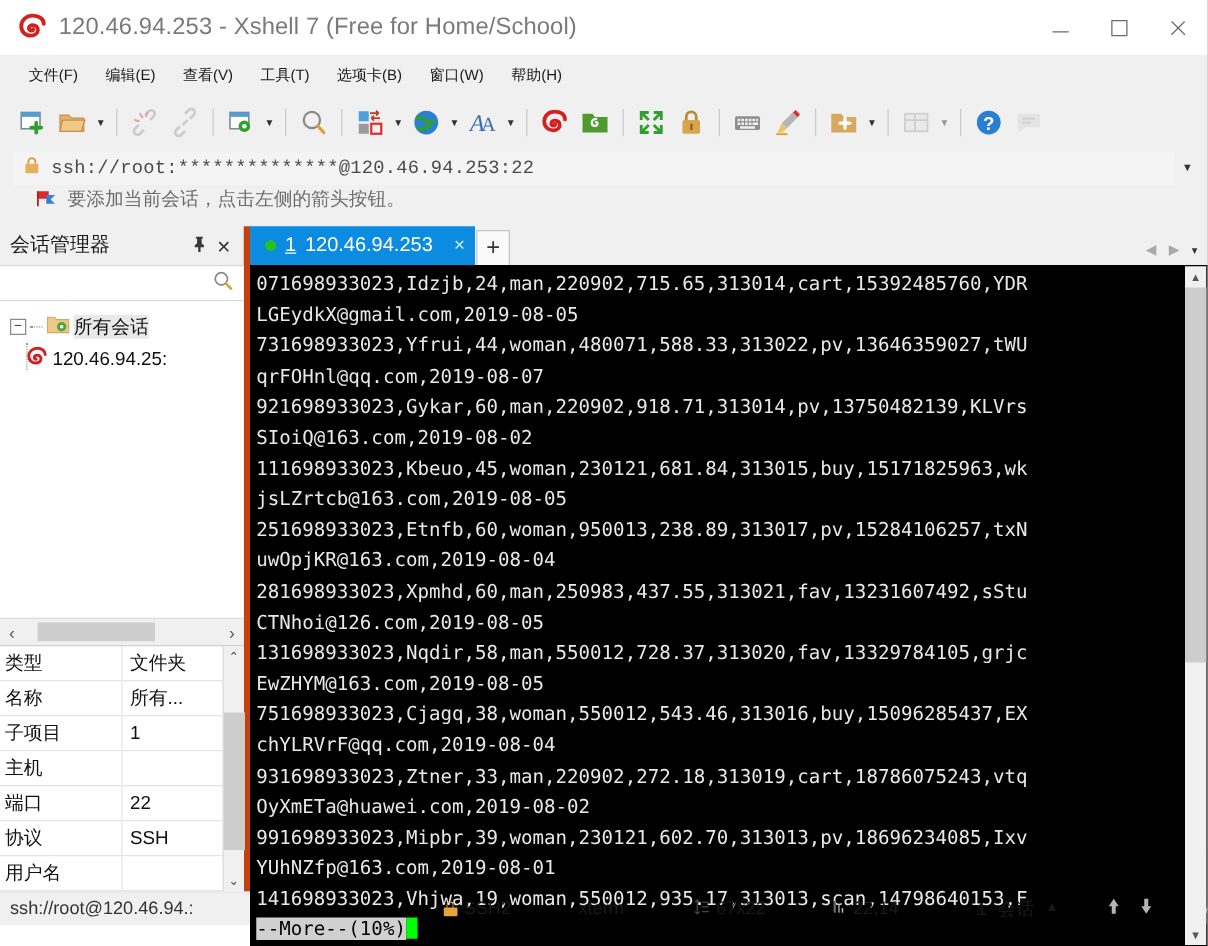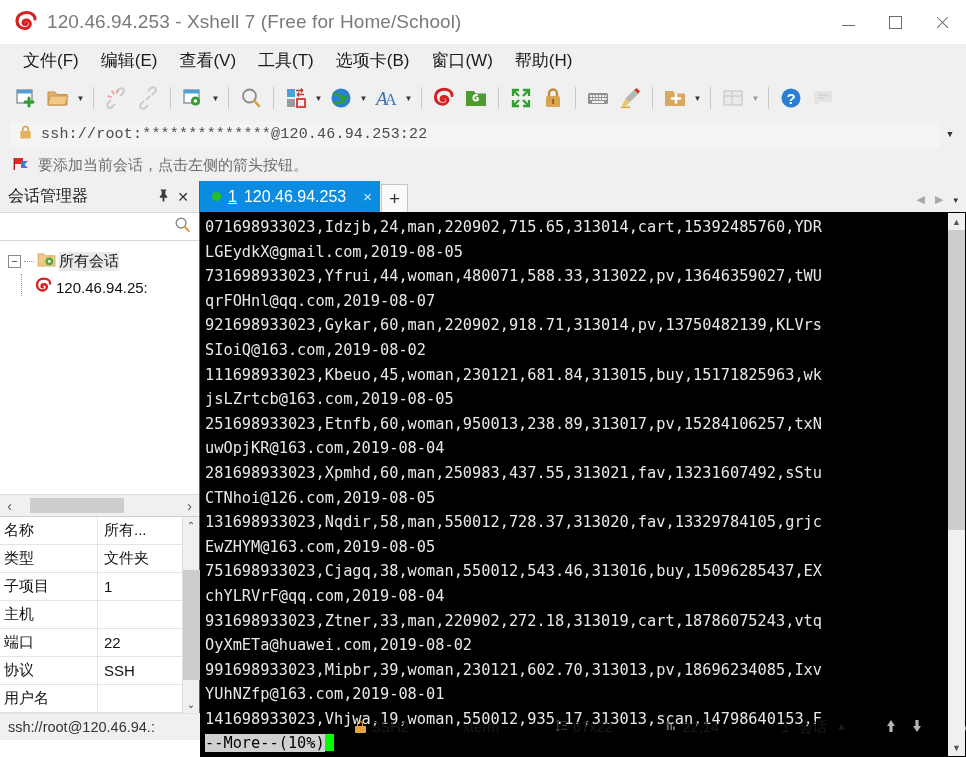--- a/index.html
+++ b/index.html
@@ -36,21 +36,21 @@
   }
   .close-glyph::before { transform: rotate(45deg); }
   .close-glyph::after { transform: rotate(-45deg); }
 
   
   .menubar {
     height: 33px; background: #f0f0f0; display: flex; align-items: center;
     padding-left: 14px;
   }
   .menuitem {
-    font-size: 17px; color: #1a1a1a; padding: 4px 9px; margin-right: 4px;
+    font-size: 12px; color: #1a1a1a; padding: 4px 9px; margin-right: 4px;
     white-space: nowrap;
   }
 
   
   .toolbar {
     height: 42px; background: #f0f0f0; display: flex; align-items: center;
     padding-left: 10px; gap: 0px;
   }
   .tb { width: 32px; height: 32px; display: flex; align-items: center; justify-content: center; position: relative; }
   .tb-caret {
@@ -68,50 +68,50 @@
   }
   .addr-field {
     flex: 1; height: 26px; background: #f4f4f4; display: flex; align-items: center;
     padding-left: 8px; gap: 8px;
   }
   .addr-text { font-size: 15px; color: #4a4a4a; white-space: nowrap; letter-spacing: 0.2px;}
   .addr-caret { width: 20px; text-align: center; font-size: 9px; color: #333; }
 
   
   .noticebar {
-    height: 31px; background: #f0f0f0; display: flex; align-items: center;
-    padding-left: 12px; gap: 8px;
+    height: 31px; background: #f0f0f0; display: flex; align-items: flex-start;
+    padding-left: 28px; gap: 8px;
   }
   .notice-text { font-size: 15px; color: #6d6d6d; white-space: nowrap; }
 
   
   .bodyrow { display: flex; height: 532px; }
 
   
   .sessmgr { width: 200px; background: #f0f0f0; display: flex; flex-direction: column;
-             border-right: 1px solid #c2410c; }
+             border-right: 5px solid #c2410c; }
   .sm-head { height: 31px; display: flex; align-items: center; padding: 0 6px 0 8px; }
   .sm-title { font-size: 16px; color: #1a1a1a; flex: 1; white-space: nowrap; }
   .sm-icon { width: 20px; text-align: center; font-size: 14px; color: #333; }
   .sm-search {
     height: 29px; background: #ffffff; border-top: 1px solid #d8d8d8;
     border-bottom: 1px solid #d8d8d8; display: flex; align-items: center;
     justify-content: flex-end; padding-right: 8px;
   }
   .sm-tree { flex: 1; background: #ffffff; padding-top: 7px; font-size: 15px; position: relative; }
   .tree-row { display: flex; align-items: center; height: 26px; padding-left: 8px; gap: 3px; }
   .tree-exp {
     width: 13px; height: 13px; border: 1px solid #8a8a8a; background: #fff;
     display: flex; align-items: center; justify-content: center;
     font-size: 11px; line-height: 1; color: #333; flex: 0 0 auto;
   }
   .tree-dots { width: 10px; border-top: 1px dotted #9a9a9a; height: 1px; }
   .tree-label { color: #111; white-space: nowrap; }
   .tree-label.sel { background: #e9e9e9; }
-  .tree-child { padding-left: 34px; }
+  .tree-child { padding-left: 20px; }
   .vline { position: absolute; left: 21px; top: 33px; width: 1px; height: 22px; border-left: 1px dotted #9a9a9a; }
 
   .sm-hscroll {
     height: 22px; background: #f0f0f0; display: flex; align-items: center;
     border-top: 1px solid #dcdcdc;
   }
   .hs-btn { width: 19px; text-align: center; font-size: 14px; color: #555; }
   .hs-track { flex: 1; height: 15px; background: #f0f0f0; position: relative; }
   .hs-thumb { position: absolute; left: 11px; top: 0; width: 94px; height: 15px; background: #cdcdcd; }
 
@@ -474,26 +474,26 @@
         <span class="hs-btn">‹</span>
         <span class="hs-track">
             <span class="hs-thumb"></span>
           </span>
         <span class="hs-btn">›</span>
       </div>
 
       <div class="sm-props">
         <div class="props-table">
           <div class="prop-row">
+            <span class="prop-k">类型</span>
+            <span class="prop-v">文件夹</span>
+          </div>
+          <div class="prop-row">
             <span class="prop-k">名称</span>
             <span class="prop-v">所有...</span>
-          </div>
-          <div class="prop-row">
-            <span class="prop-k">类型</span>
-            <span class="prop-v">文件夹</span>
           </div>
           <div class="prop-row">
             <span class="prop-k">子项目</span>
             <span class="prop-v">1</span>
           </div>
           <div class="prop-row">
             <span class="prop-k">主机</span>
             <span class="prop-v"></span>
           </div>
           <div class="prop-row">

